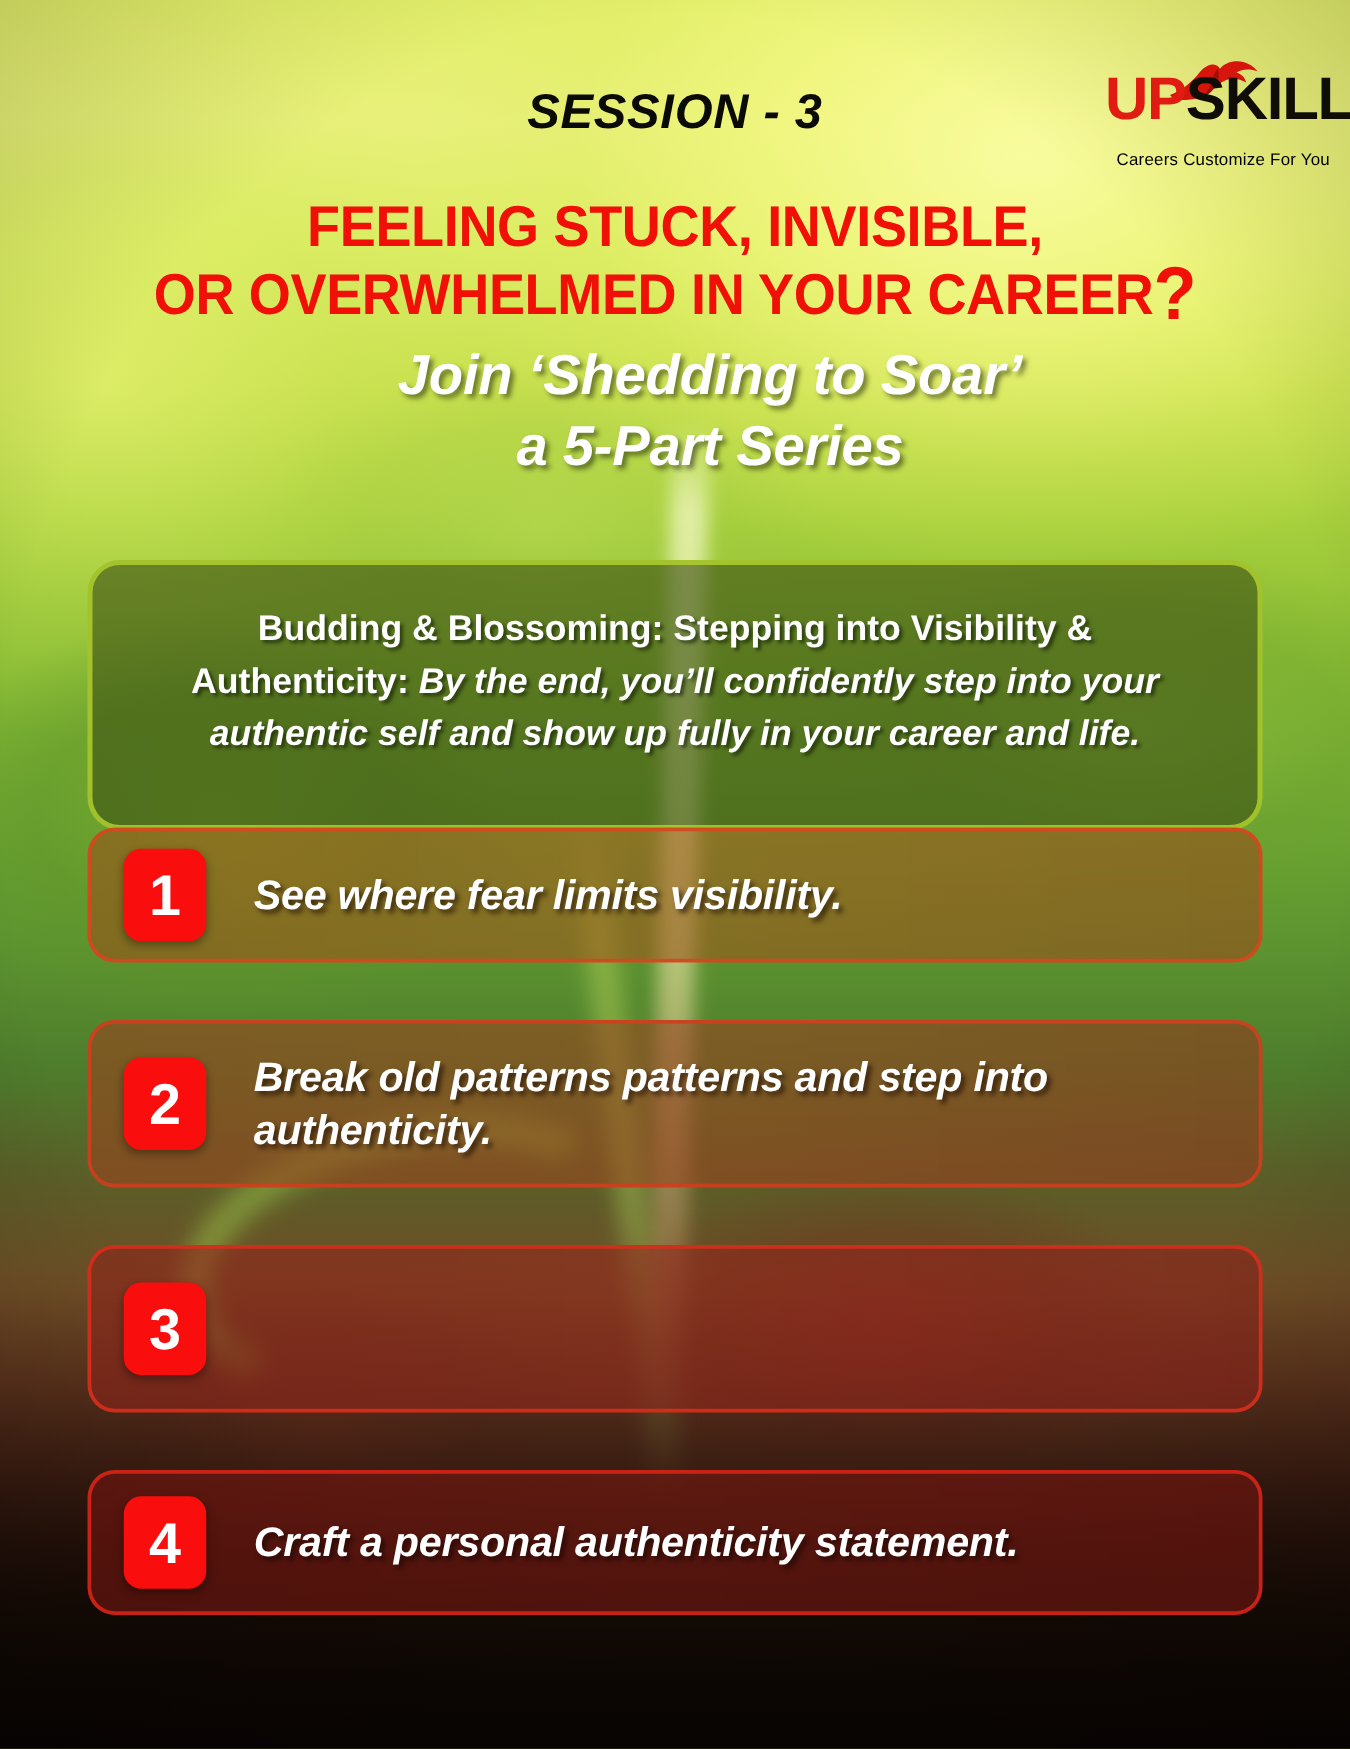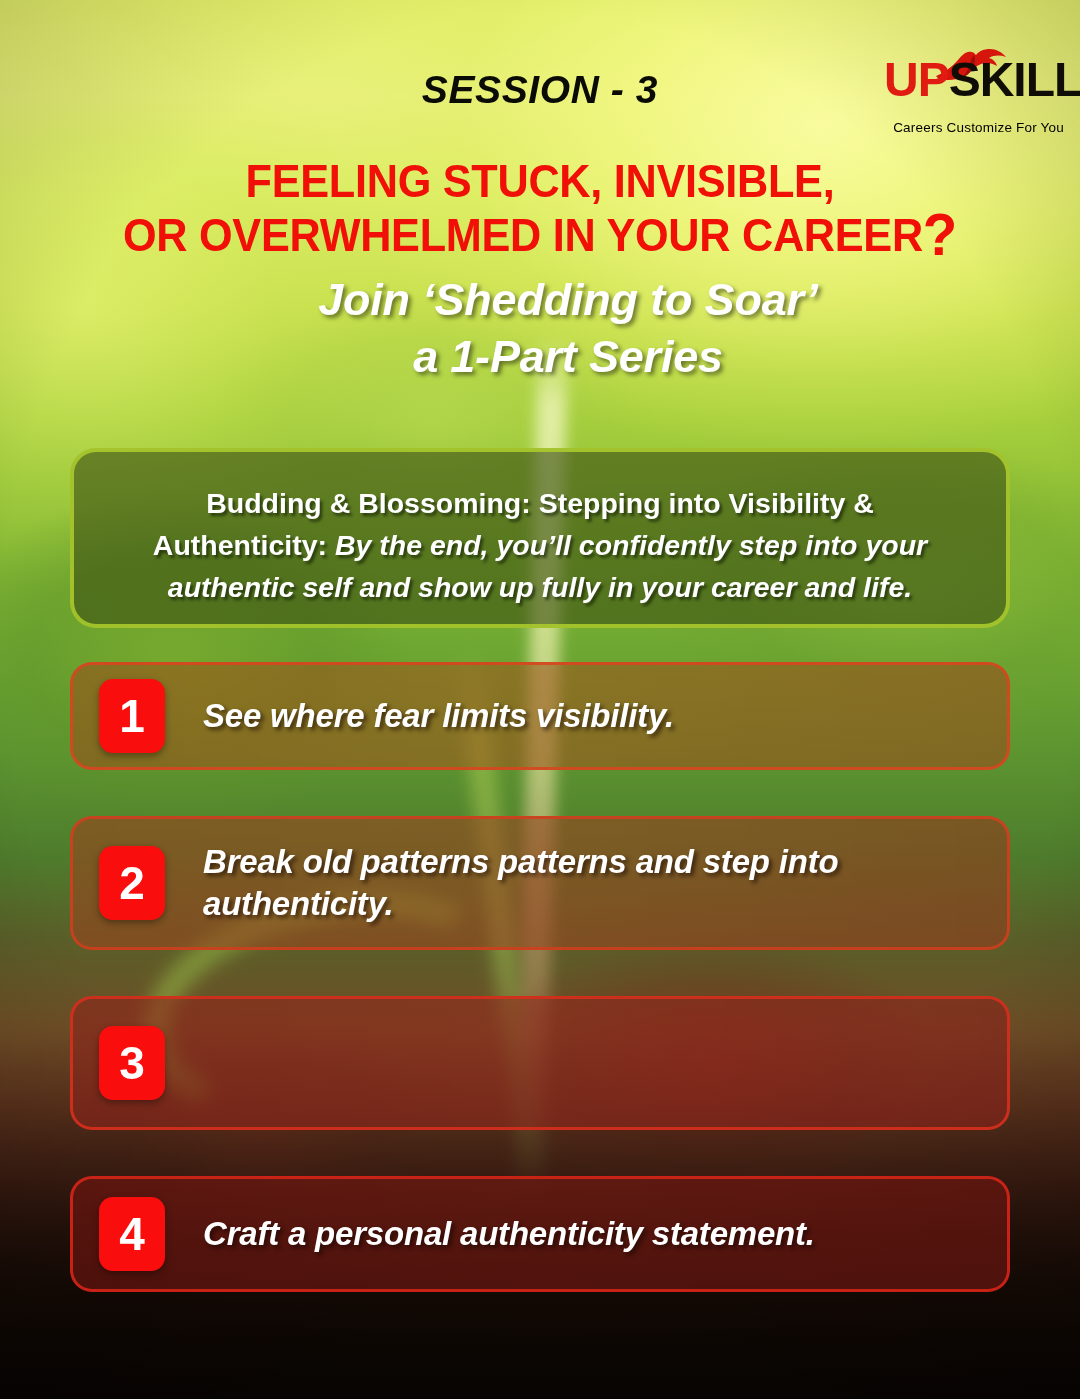--- a/index.html
+++ b/index.html
@@ -245,21 +245,21 @@
     padding-left: 28px;
   }
 
   
   .desc-box {
     position: absolute;
     top: 420px;
     left: 70px;
     width: 940px;
     box-sizing: border-box;
-    padding: 30px 44px 16px;
+    padding: 30px 44px 52px;
     border: 4px solid rgba(168,200,46,0.92);
     border-radius: 26px;
     background: rgba(62,80,20,0.62);
     text-align: center;
     color: #ffffff;
     font-size: 28.5px;
     line-height: 42px;
     text-shadow: 2.5px 2.5px 3px rgba(10,20,0,0.6);
   }
   .desc-lead { font-weight: bold; }
@@ -369,21 +369,21 @@
       <div class="logo-tag">Careers Customize For You</div>
     </div>
 
     <div class="headline">
       <span>FEELING STUCK, INVISIBLE,</span><br>
       <span>OR OVERWHELMED IN YOUR CAREER</span><span class="qmark">?</span>
     </div>
 
     <div class="subtitle">
       <span>Join ‘Shedding to Soar’</span><br>
-      <span>a 1-Part Series</span>
+      <span>a 5-Part Series</span>
     </div>
 
     <div class="desc-box">
       <span class="desc-lead">Budding &amp; Blossoming: Stepping into Visibility &amp; Authenticity:</span><span class="desc-rest"> By the end, you’ll confidently step into your authentic self and show up fully in your career and life.</span>
     </div>
 
     <div class="card card-1">
       <div class="badge">1</div>
       <div class="card-text">See where fear limits visibility.</div>
     </div>

